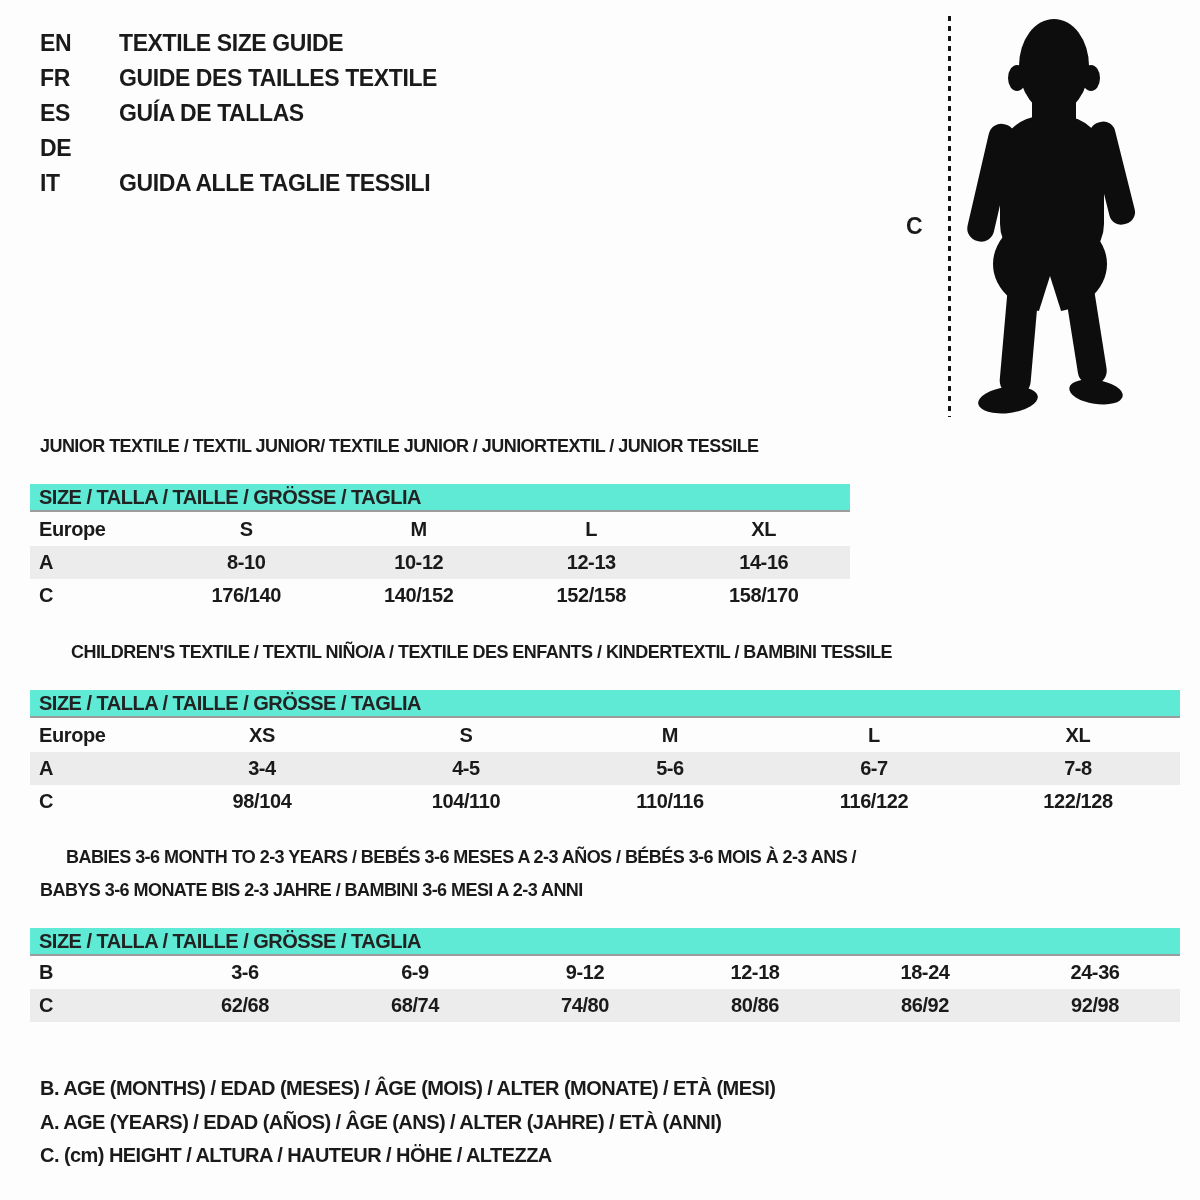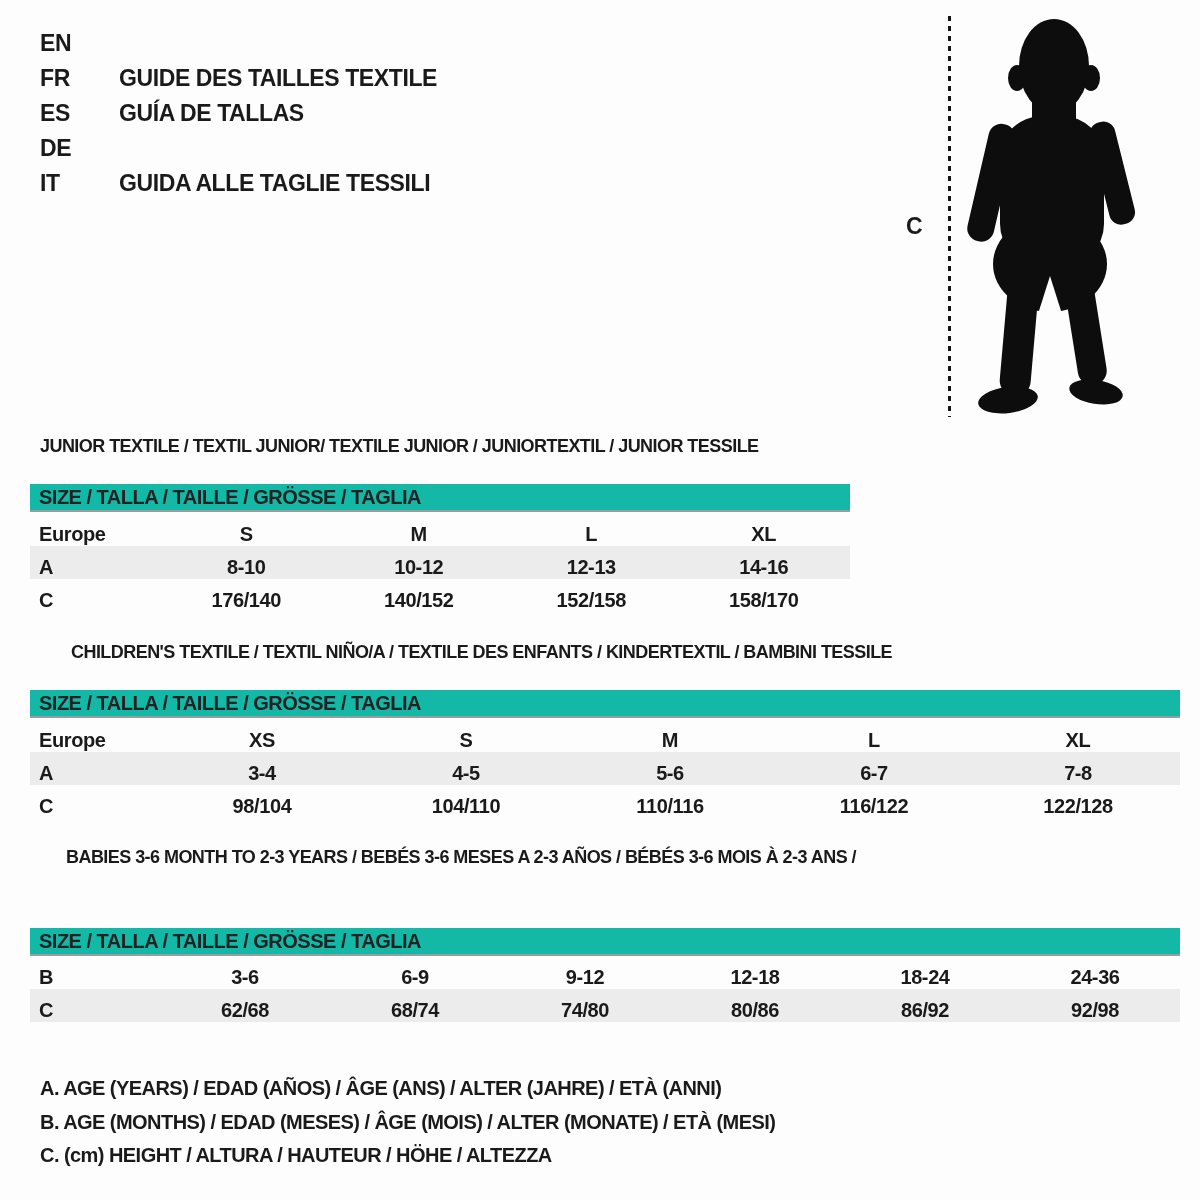--- a/index.html
+++ b/index.html
@@ -33,41 +33,42 @@
   #children-title{top:642px;margin-left:31px;}
   #babies-title1{top:847px;margin-left:26px;}
   #babies-title2{top:880px;}
 
   
   .tbl{position:absolute;left:30px;}
   #junior-table{top:484px;width:820px;}
   #children-table{top:690px;width:1150px;}
   #babies-table{top:928px;width:1150px;}
   .bar{
-    height:26px;background:#14b8a6;border-bottom:2px solid #9c9c9c;
+    height:26px;background:#5eead4;border-bottom:2px solid #9c9c9c;
     font-size:20px;line-height:26px;padding-left:9px;letter-spacing:-0.5px;color:#222;
   }
-  .trow{display:flex;align-items:flex-end;height:33px;font-size:20px;letter-spacing:-0.4px;}
+  .trow{display:flex;align-items:center;height:33px;font-size:20px;letter-spacing:-0.4px;}
   .trow.hdr{height:34px;}
   .lab{flex:none;width:130px;padding-left:9px;box-sizing:border-box;}
   .cell{flex:1;text-align:center;}
   .shade{background:#ececec;}
 
   
   .legend{position:absolute;left:40px;top:1072px;font-size:20px;letter-spacing:-0.55px;line-height:33.5px;}
   .legend div{white-space:nowrap;}
 </style>
 </head>
 <body>
 
 <div class="page">
 
   <div class="lang-list">
     <div class="lang-row">
       <span class="lang-code">EN</span>
+      <span class="lang-title">TEXTILE SIZE GUIDE</span>
     </div>
     <div class="lang-row">
       <span class="lang-code">FR</span>
       <span class="lang-title">GUIDE DES TAILLES TEXTILE</span>
     </div>
     <div class="lang-row">
       <span class="lang-code">ES</span>
       <span class="lang-title">GUÍA DE TALLAS</span>
     </div>
     <div class="lang-row">
@@ -148,20 +149,21 @@
       <span class="lab">C</span>
       <span class="cell">98/104</span>
       <span class="cell">104/110</span>
       <span class="cell">110/116</span>
       <span class="cell">116/122</span>
       <span class="cell">122/128</span>
     </div>
   </div>
 
   <div class="section-title" id="babies-title1">BABIES 3-6 MONTH TO 2-3 YEARS / BEBÉS 3-6 MESES A 2-3 AÑOS / BÉBÉS 3-6 MOIS À 2-3 ANS /</div>
+  <div class="section-title" id="babies-title2">BABYS 3-6 MONATE BIS 2-3 JAHRE / BAMBINI 3-6 MESI A 2-3 ANNI</div>
   <div class="tbl" id="babies-table">
     <div class="bar">SIZE / TALLA / TAILLE / GRÖSSE / TAGLIA</div>
     <div class="trow">
       <span class="lab">B</span>
       <span class="cell">3-6</span>
       <span class="cell">6-9</span>
       <span class="cell">9-12</span>
       <span class="cell">12-18</span>
       <span class="cell">18-24</span>
       <span class="cell">24-36</span>
@@ -171,18 +173,18 @@
       <span class="cell">62/68</span>
       <span class="cell">68/74</span>
       <span class="cell">74/80</span>
       <span class="cell">80/86</span>
       <span class="cell">86/92</span>
       <span class="cell">92/98</span>
     </div>
   </div>
 
   <div class="legend">
+    <div>B. AGE (MONTHS) / EDAD (MESES) / ÂGE (MOIS) / ALTER (MONATE) / ETÀ (MESI)</div>
     <div>A. AGE (YEARS) / EDAD (AÑOS) / ÂGE (ANS) / ALTER (JAHRE) / ETÀ (ANNI)</div>
-    <div>B. AGE (MONTHS) / EDAD (MESES) / ÂGE (MOIS) / ALTER (MONATE) / ETÀ (MESI)</div>
     <div>C. (cm) HEIGHT / ALTURA / HAUTEUR / HÖHE / ALTEZZA</div>
   </div>
 
 </div>
 
 </body></html>

